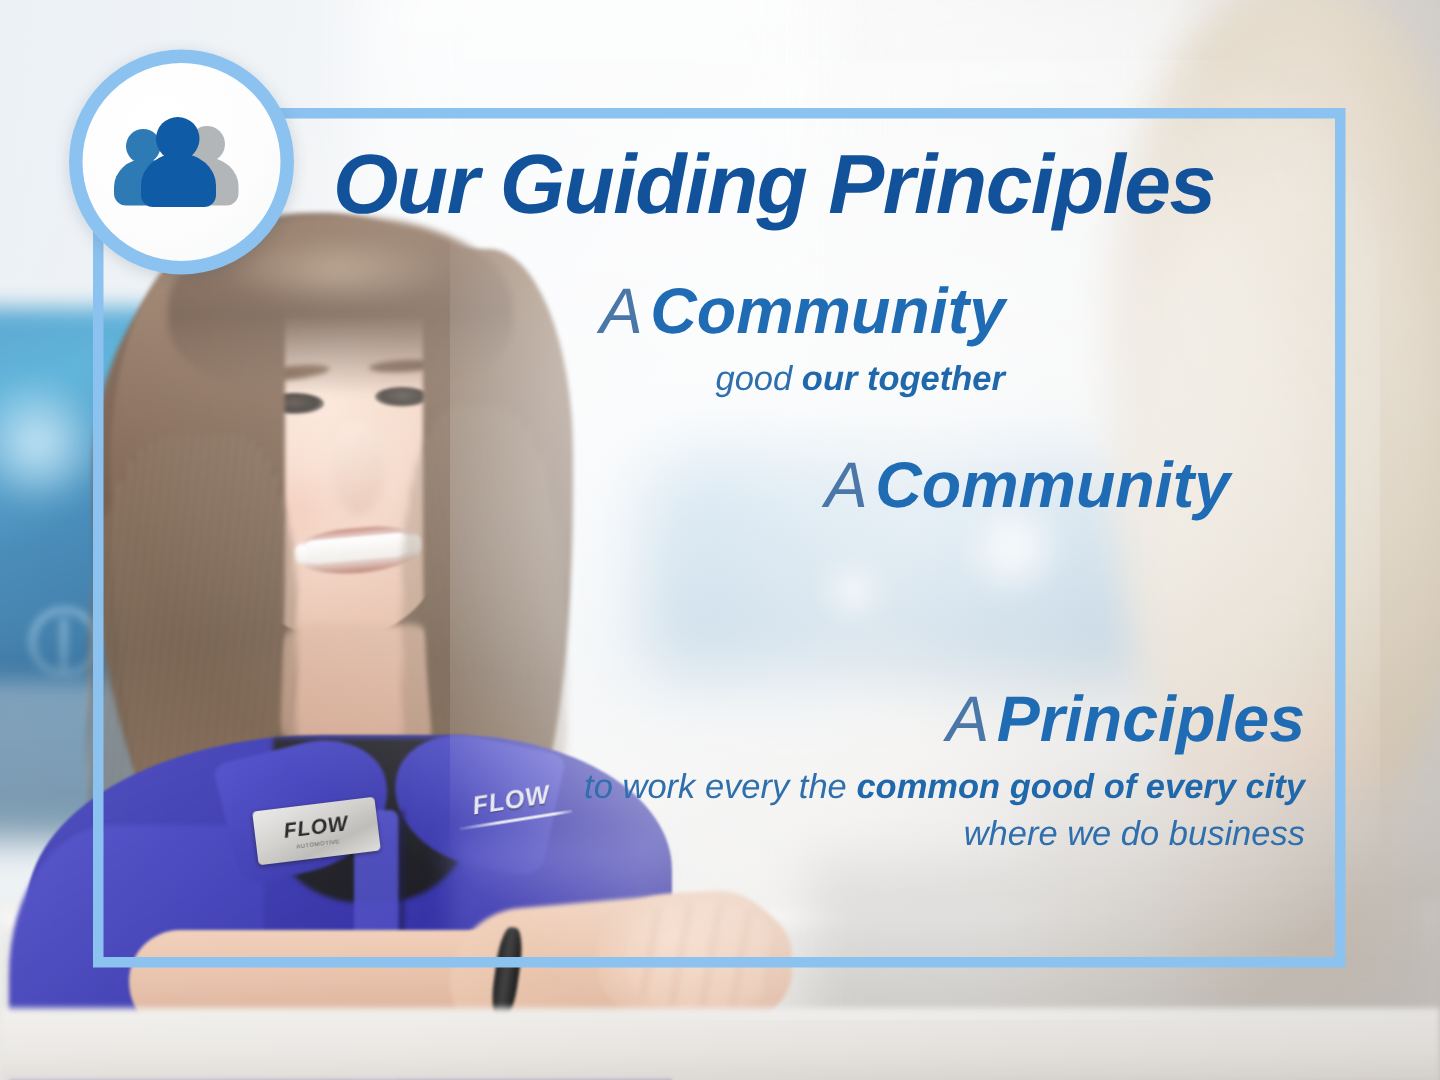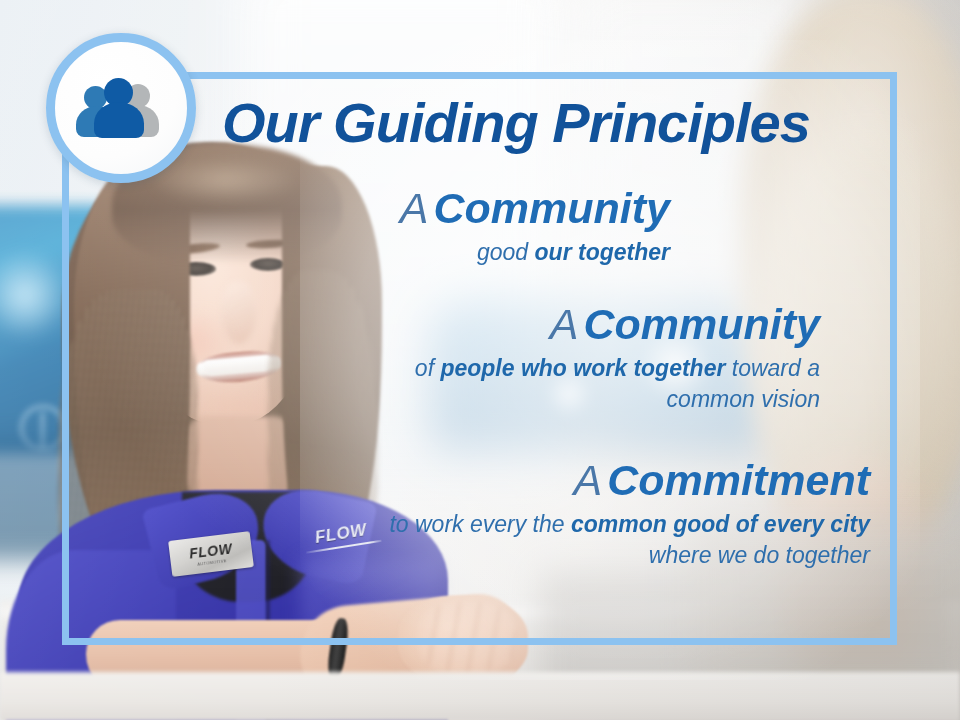--- a/index.html
+++ b/index.html
@@ -531,24 +531,23 @@
       <div class="p-title">
         <span class="art">A</span><span class="word">Community</span>
       </div>
       <div class="p-body"><span>good </span><b>our together</b></div>
     </div>
 
     <div class="principle" id="principle-2">
       <div class="p-title">
         <span class="art">A</span><span class="word">Community</span>
       </div>
-      <div class="p-body"><span>of </span><b>people who work together</b><span> toward a common vision</span></div>
     </div>
 
     <div class="principle" id="principle-3">
       <div class="p-title">
-        <span class="art">A</span><span class="word">Commitment</span>
+        <span class="art">A</span><span class="word">Principles</span>
       </div>
-      <div class="p-body"><span>to work every the </span><b>common good of every city</b><span> where we do together</span></div>
+      <div class="p-body"><span>to work every the </span><b>common good of every city</b><span> where we do business</span></div>
     </div>
 
   </div>
 </div>
 
 </body></html>

